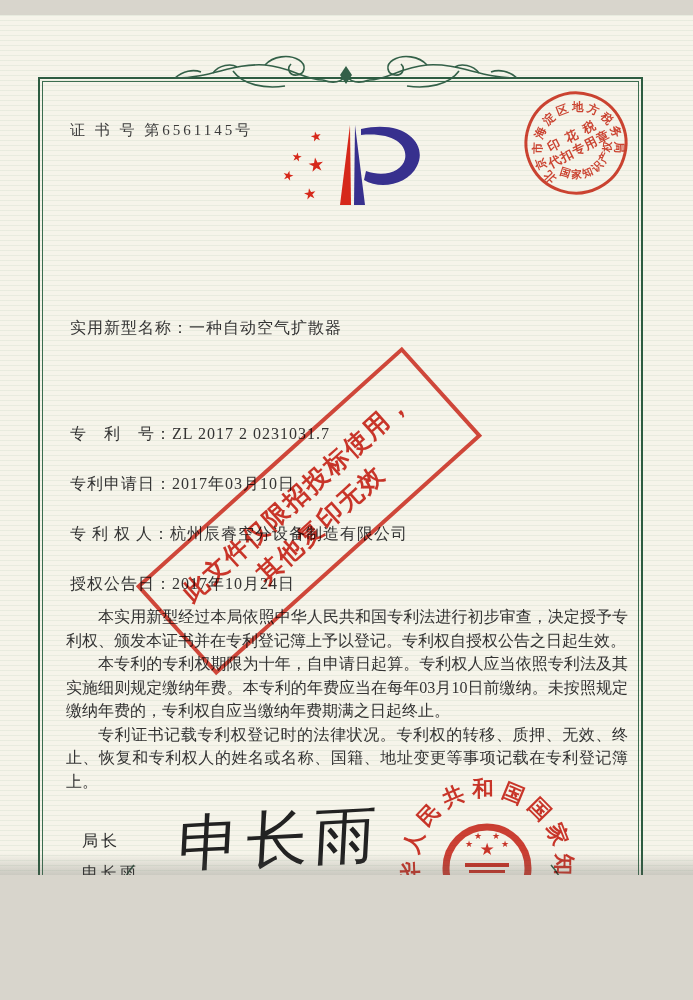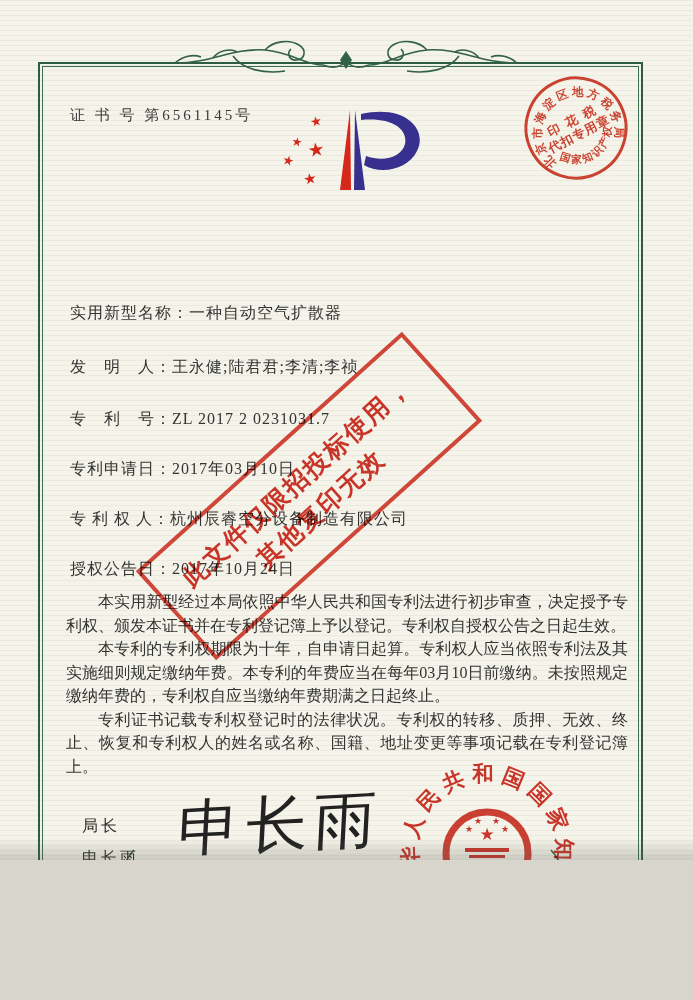--- a/index.html
+++ b/index.html
@@ -1,17 +1,17 @@
 <!DOCTYPE html>
 <html><head>
 <meta charset="utf-8">
 <style>
   html,body{margin:0;padding:0;background:#d8d5cc;}
   .page{
-    position:relative;width:693px;height:860px;margin:0 auto;
+    position:relative;width:693px;height:860px;margin:15px auto;
     background:
       repeating-linear-gradient(180deg, rgba(110,160,125,0.10) 0 1px, rgba(0,0,0,0) 1px 5px),
       #f6f4ea;
     font-family:"Liberation Serif","DejaVu Serif",serif;
     color:#2b2b2b;overflow:hidden;
   }
   .scan-edge{position:absolute;left:0;right:0;bottom:0;height:22px;
     background:linear-gradient(180deg, rgba(0,0,0,0) 0, rgba(90,90,85,.28) 100%);}
   
   .frame{position:absolute;left:38px;top:62px;width:601px;height:886px;
@@ -109,23 +109,20 @@
       <path d="M84,6 L74,86 L85,86 Z" fill="#d6281a"></path>
       <path d="M89,6 L99,86 L88,86 Z" fill="#37308e"></path>
       <path d="M95,10 C140,0 162,26 151,47 C142,66 114,71 98,61 L100,52 C119,59 136,52 139,40 C142,25 126,13 95,16 Z" fill="#37308e"></path>
     </g>
   </svg>
 
 
   <div class="field f0">
     <span>实用新型名称：</span><span>一种自动空气扩散器</span>
   </div>
-  <div class="field f1">
-    <span>发　明　人：</span><span>王永健;陆君君;李清;李祯</span>
-  </div>
   <div class="field f2">
     <span>专　利　号：</span><span>ZL 2017 2 0231031.7</span>
   </div>
   <div class="field f3">
     <span>专利申请日：</span><span>2017年03月10日</span>
   </div>
   <div class="field f4">
     <span>专 利 权 人：</span><span>杭州辰睿空分设备制造有限公司</span>
   </div>
   <div class="field f5">

